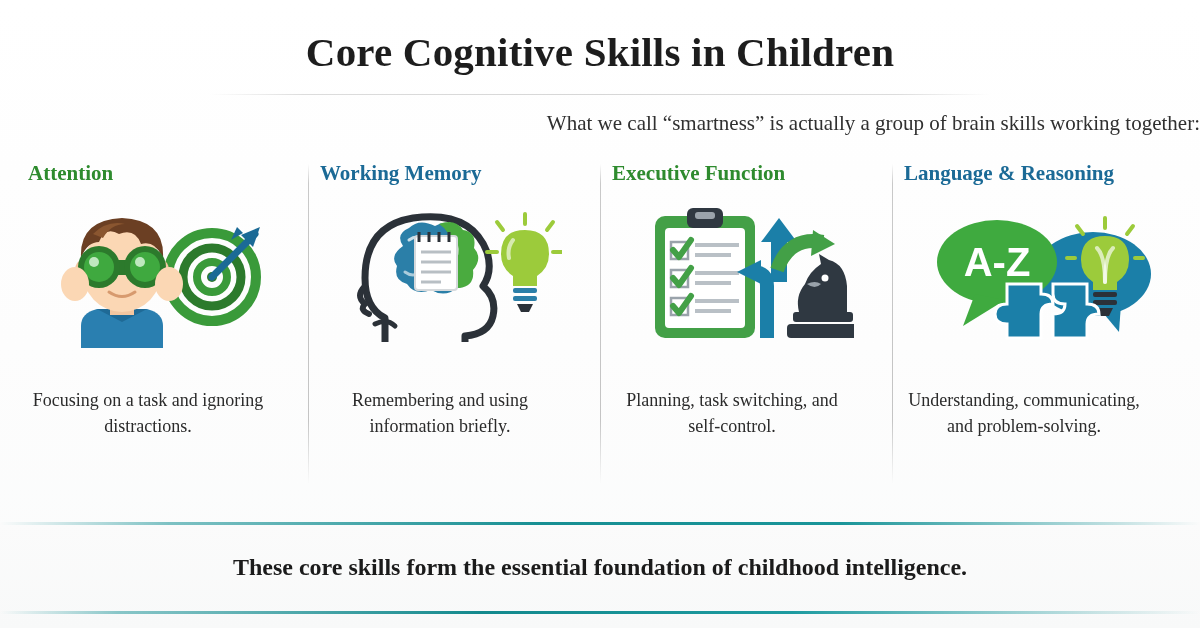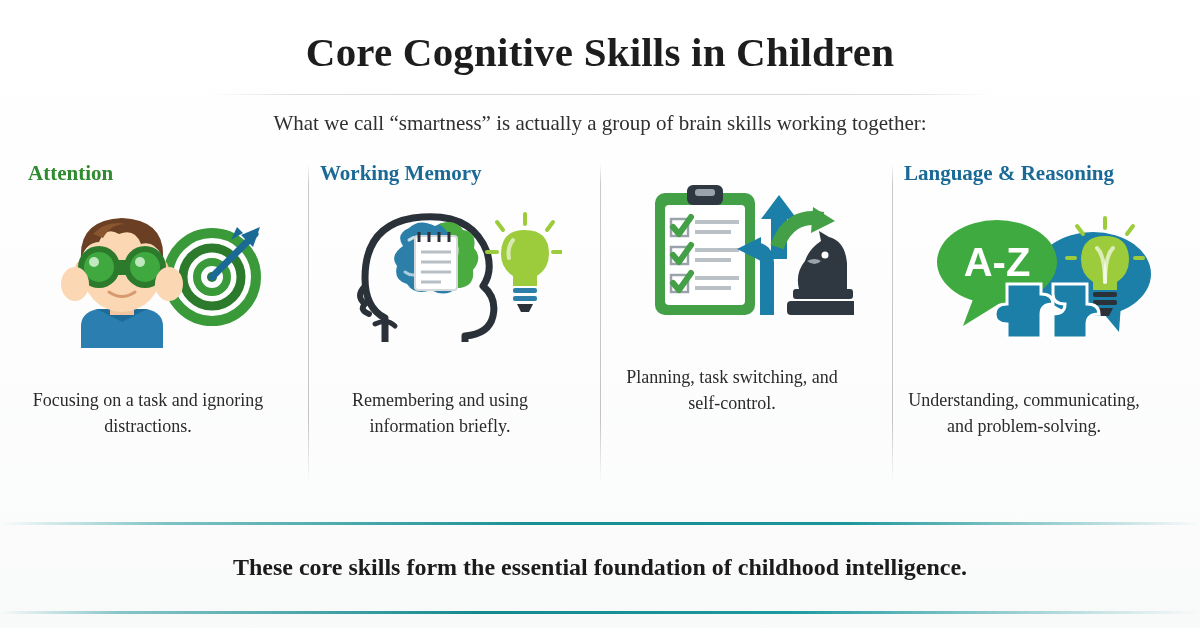--- a/index.html
+++ b/index.html
@@ -41,20 +41,21 @@
     height: 1px;
     margin: 19px auto 0 auto;
     background: linear-gradient(90deg, rgba(210,210,210,0) 0%, #dcdcdc 12%, #d6d6d6 50%, #dcdcdc 88%, rgba(210,210,210,0) 100%);
   }
   .subtitle {
     font-family: "Liberation Serif", serif;
     font-size: 21px;
     color: #303030;
     margin: 16px 0 0 0;
     line-height: 1.2;
+    text-align: right;
   }
   
   .columns {
     margin-top: 26px;
     display: flex;
     flex: 1 1 auto;
     padding: 0 16px;
     box-sizing: border-box;
   }
   .column {
@@ -240,20 +241,21 @@
               <line x1="140" y1="52" x2="150" y2="52"></line>
               <line x1="216" y1="52" x2="206" y2="52"></line>
             </g>
           </g>
         </svg>
       </div>
       <p class="col-caption">Remembering and using information briefly.</p>
     </div>
 
     <div class="column">
+      <h2 class="col-heading" style="color:#2e8b2e">Executive Function</h2>
       <div class="col-art">
         <svg width="215" height="148" viewBox="0 0 215 148">
 
           <g>
             <rect x="16" y="16" width="100" height="122" rx="10" fill="#43a047"></rect>
             <rect x="26" y="28" width="80" height="100" rx="4" fill="#ffffff"></rect>
             <rect x="48" y="8" width="36" height="20" rx="6" fill="#2f3841"></rect>
             <rect x="56" y="12" width="20" height="7" rx="3" fill="#9aa3ab"></rect>
 
             <g>

